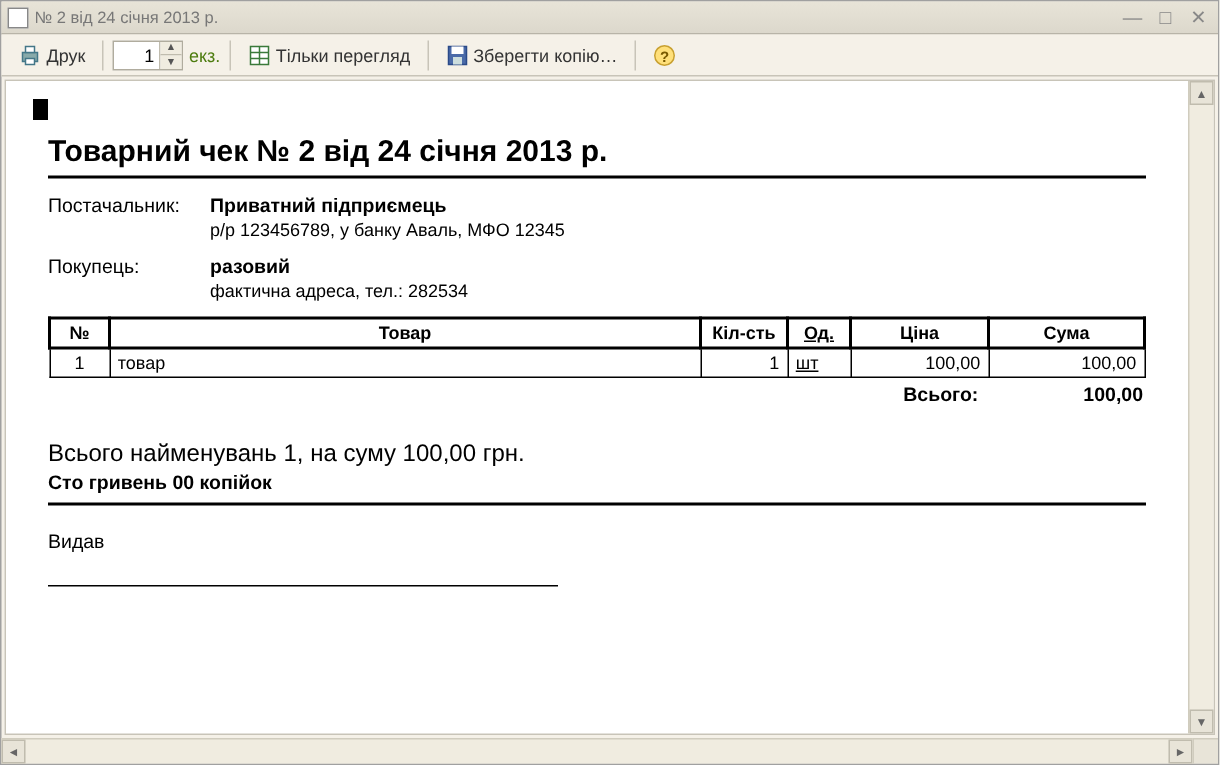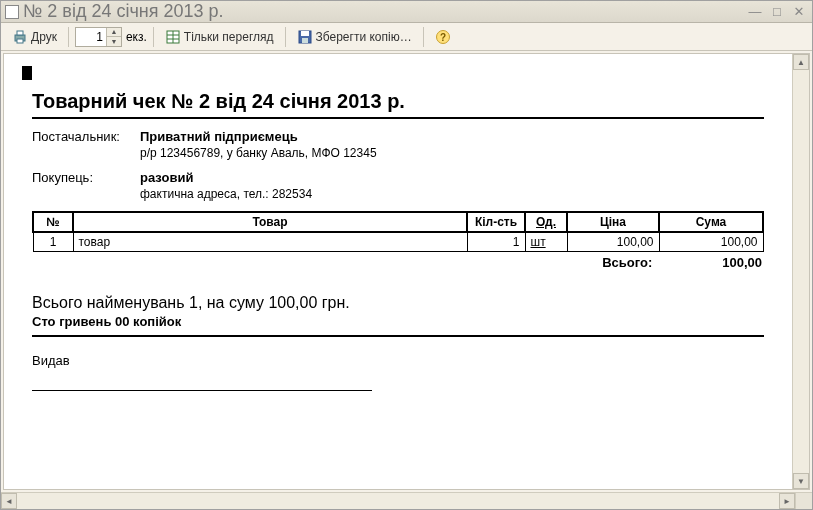--- a/index.html
+++ b/index.html
@@ -29,21 +29,21 @@
   .titlebar-icon {
     width: 14px;
     height: 14px;
     background: #fff;
     border: 1px solid #888;
     margin-right: 4px;
   }
   .titlebar-text {
     flex: 1;
     color: #777;
-    font-size: 18px;
+    font-size: 11px;
   }
   .titlebar-buttons {
     display: flex;
     gap: 4px;
   }
   .titlebar-btn {
     width: 18px;
     height: 16px;
     display: flex;
     align-items: center;
@@ -104,21 +104,21 @@
     background: #f0ece0;
     color: #555;
   }
   .spinner-btn:first-child { border-bottom:1px solid #c0bcae; }
   .tb-sep {
     width: 1px;
     height: 20px;
     background: #c8c4b8;
     margin: 0 2px;
   }
-  .tb-label { font-size: 12px; color:#000000; }
+  .tb-label { font-size: 12px; color:#4d7c0f; }
   .content-wrap {
     flex: 1;
     display: flex;
     position: relative;
     background: #fff;
     margin: 2px;
     border: 1px solid #c8c4b8;
   }
   .page {
     flex: 1;

